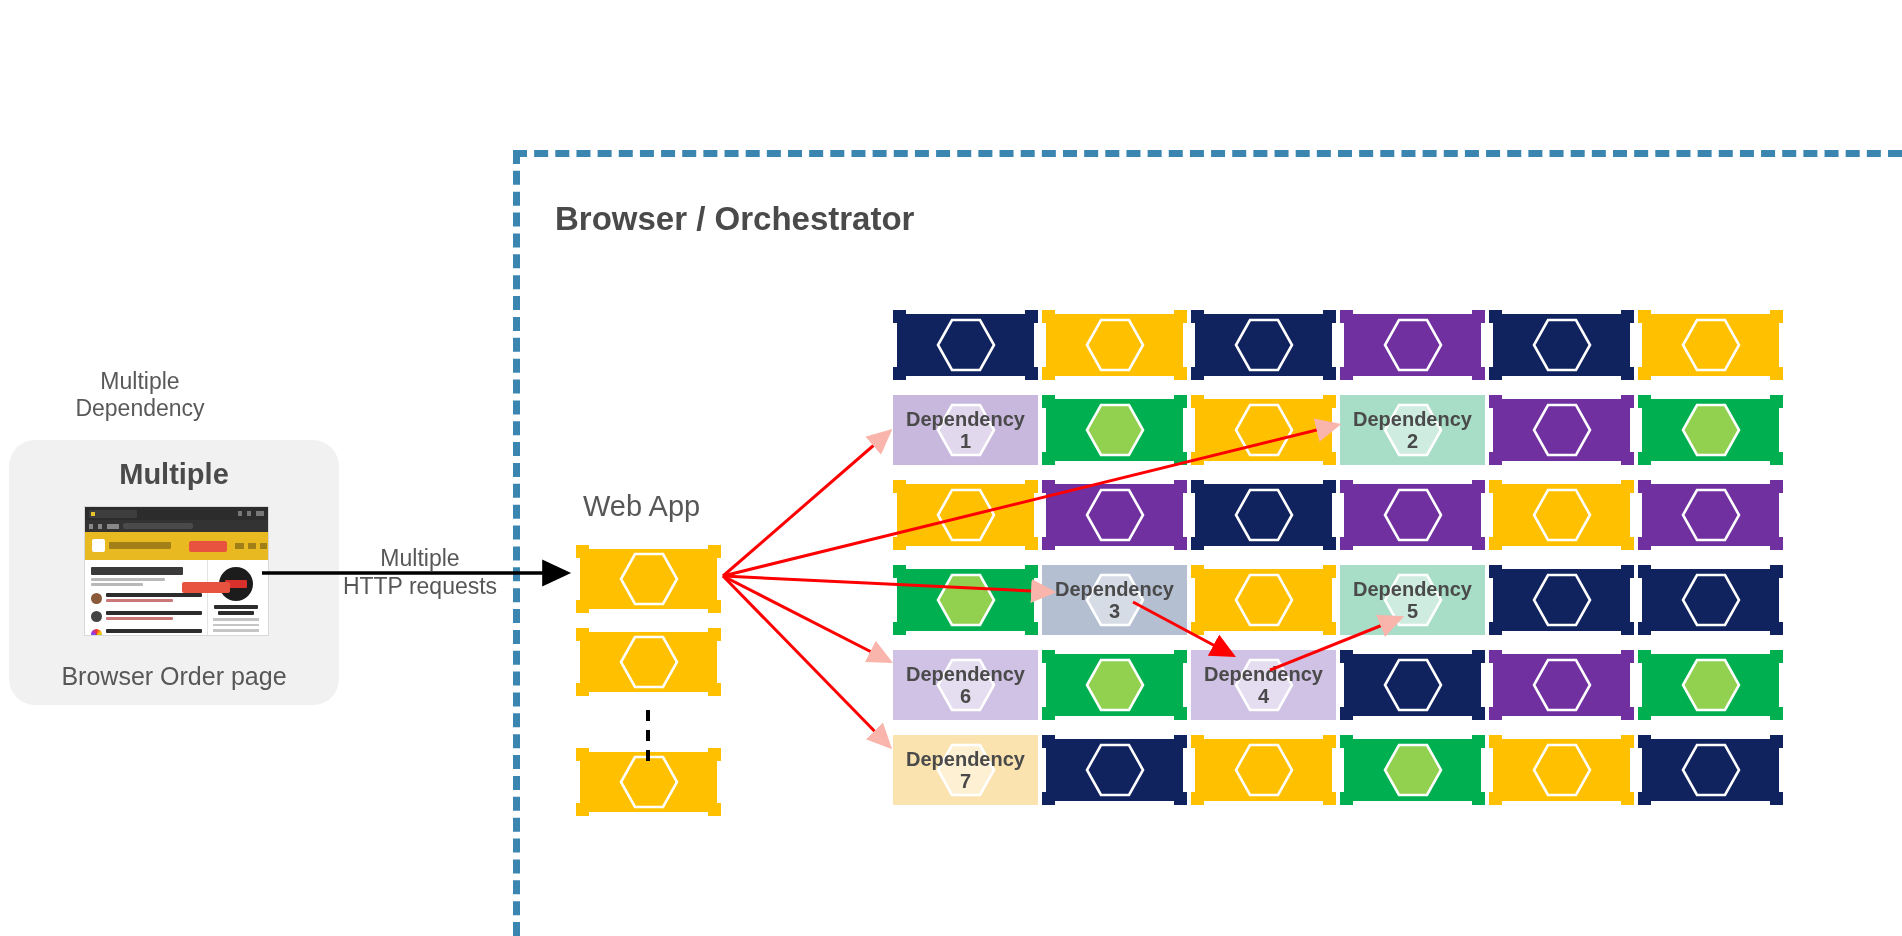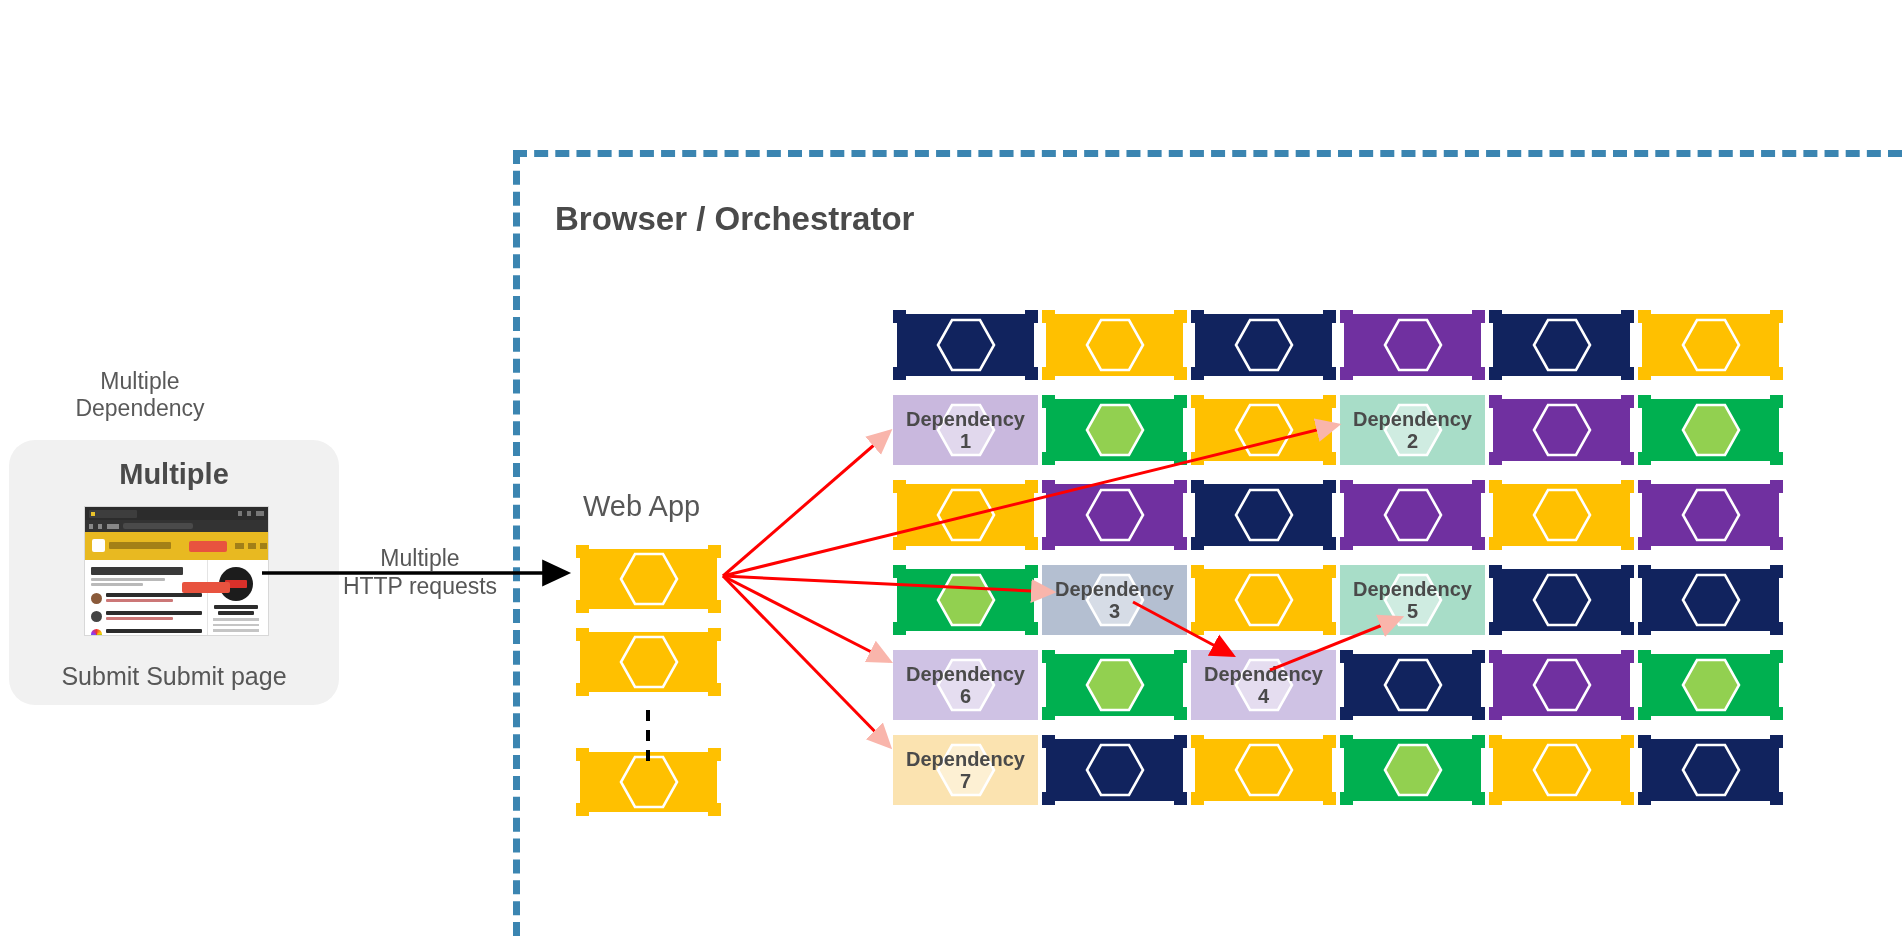--- a/index.html
+++ b/index.html
@@ -199,21 +199,21 @@
           <div class="bm-sttl2"></div>
           <div class="bm-sp"></div>
             <div class="bm-sp"></div>
             <div class="bm-sp"></div>
 
         </div>
         <div class="bm-cta"></div>
       </div>
     </div>
 
-    <div class="submit-order">Submit Submit page</div>
+    <div class="submit-order">Browser Order page</div>
   </div>
 
   <div class="http-label">
     <div>Multiple</div>
     <div>HTTP requests</div>
   </div>
 
   <div class="backend-box">
     
   </div>

